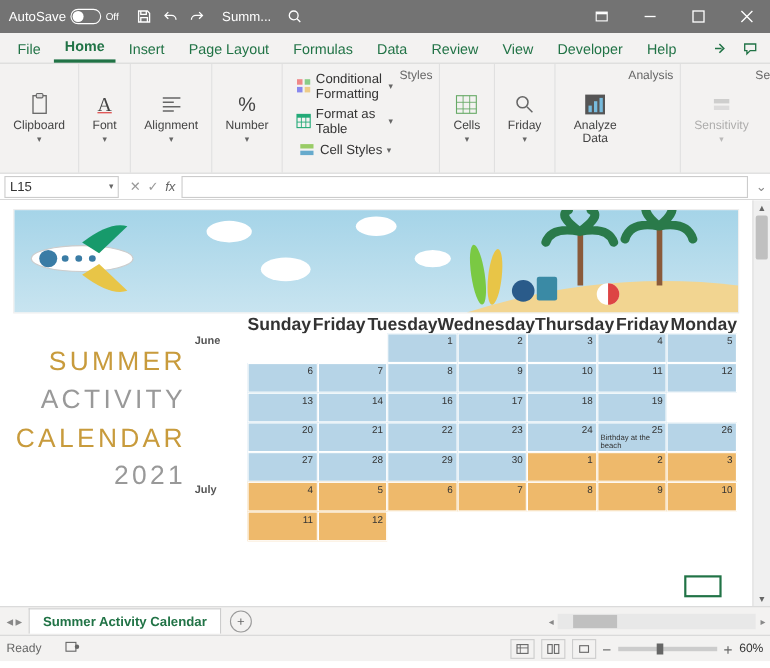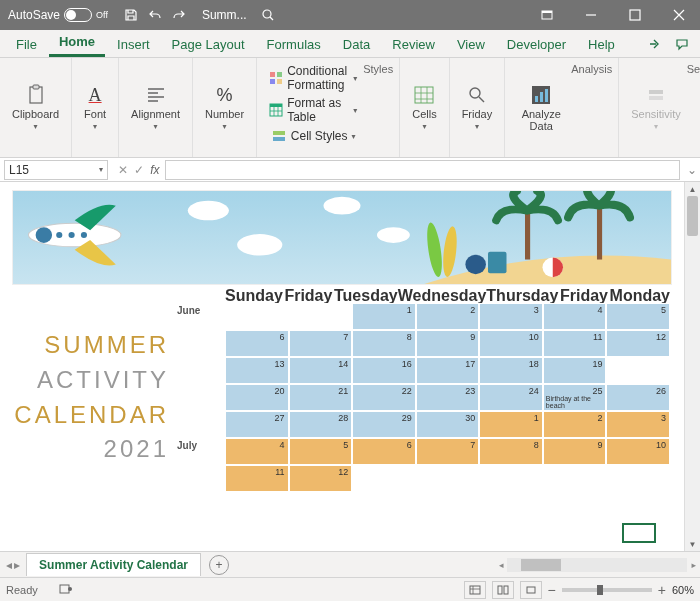--- a/index.html
+++ b/index.html
@@ -46,21 +46,21 @@
 .banner{height:95px;background:linear-gradient(180deg,#a5d4e8 0%,#c8e4f0 100%);position:relative;margin:8px 12px 2px 12px;border:1px solid #eee;overflow:hidden}
 .calendar-grid{margin:0 14px;font-size:9px}
 .dow-row{display:grid;grid-template-columns:50px repeat(7,1fr);height:16px}
 .dow-cell{text-align:center;font-weight:600;font-size:16px;color:#333}
 .month-grid{display:grid;grid-template-columns:50px repeat(7,1fr)}
 .month-label{font-size:10px;color:#555;padding:2px;font-weight:700}
 .day-cell{height:27px;border:1px solid #fff;font-size:9px;text-align:right;padding:1px 3px;position:relative}
 .day-cell.blue{background:#b6d4e7}
 .day-cell.orange{background:#eeb96b}
 .day-note{position:absolute;bottom:1px;left:2px;font-size:7px;text-align:left;line-height:1;color:#333}
-.left-title{position:absolute;left:14px;top:146px;width:155px;text-align:right}
+.left-title{position:absolute;left:14px;top:130px;width:155px;text-align:right}
 .left-title div{font-family:"Arial Narrow",Arial;letter-spacing:3px;font-size:24px;line-height:1.45;color:#999}
 .left-title .gold{color:#c89b3c}
 .vscroll{width:16px;background:#f0f0f0;border-left:1px solid #ddd;position:relative}
 .vthumb{position:absolute;top:14px;left:2px;right:2px;height:40px;background:#c0c0c0;border-radius:2px}
 .varrow{position:absolute;left:0;right:0;height:14px;display:flex;align-items:center;justify-content:center;font-size:8px;color:#666;cursor:pointer}
 .sel-box{position:absolute;right:28px;bottom:8px;width:34px;height:20px;border:2px solid #217346}
 
 .sheettabs{height:26px;background:#f3f2f1;display:flex;align-items:center;border-top:1px solid #d4d4d4;font-size:12px}
 .sheet-nav{display:flex;gap:2px;padding:0 6px;color:#888}
 .sheet-tab{padding:4px 12px;background:#fff;border:1px solid #ccc;border-bottom:none;font-weight:600;color:#217346;cursor:pointer}

